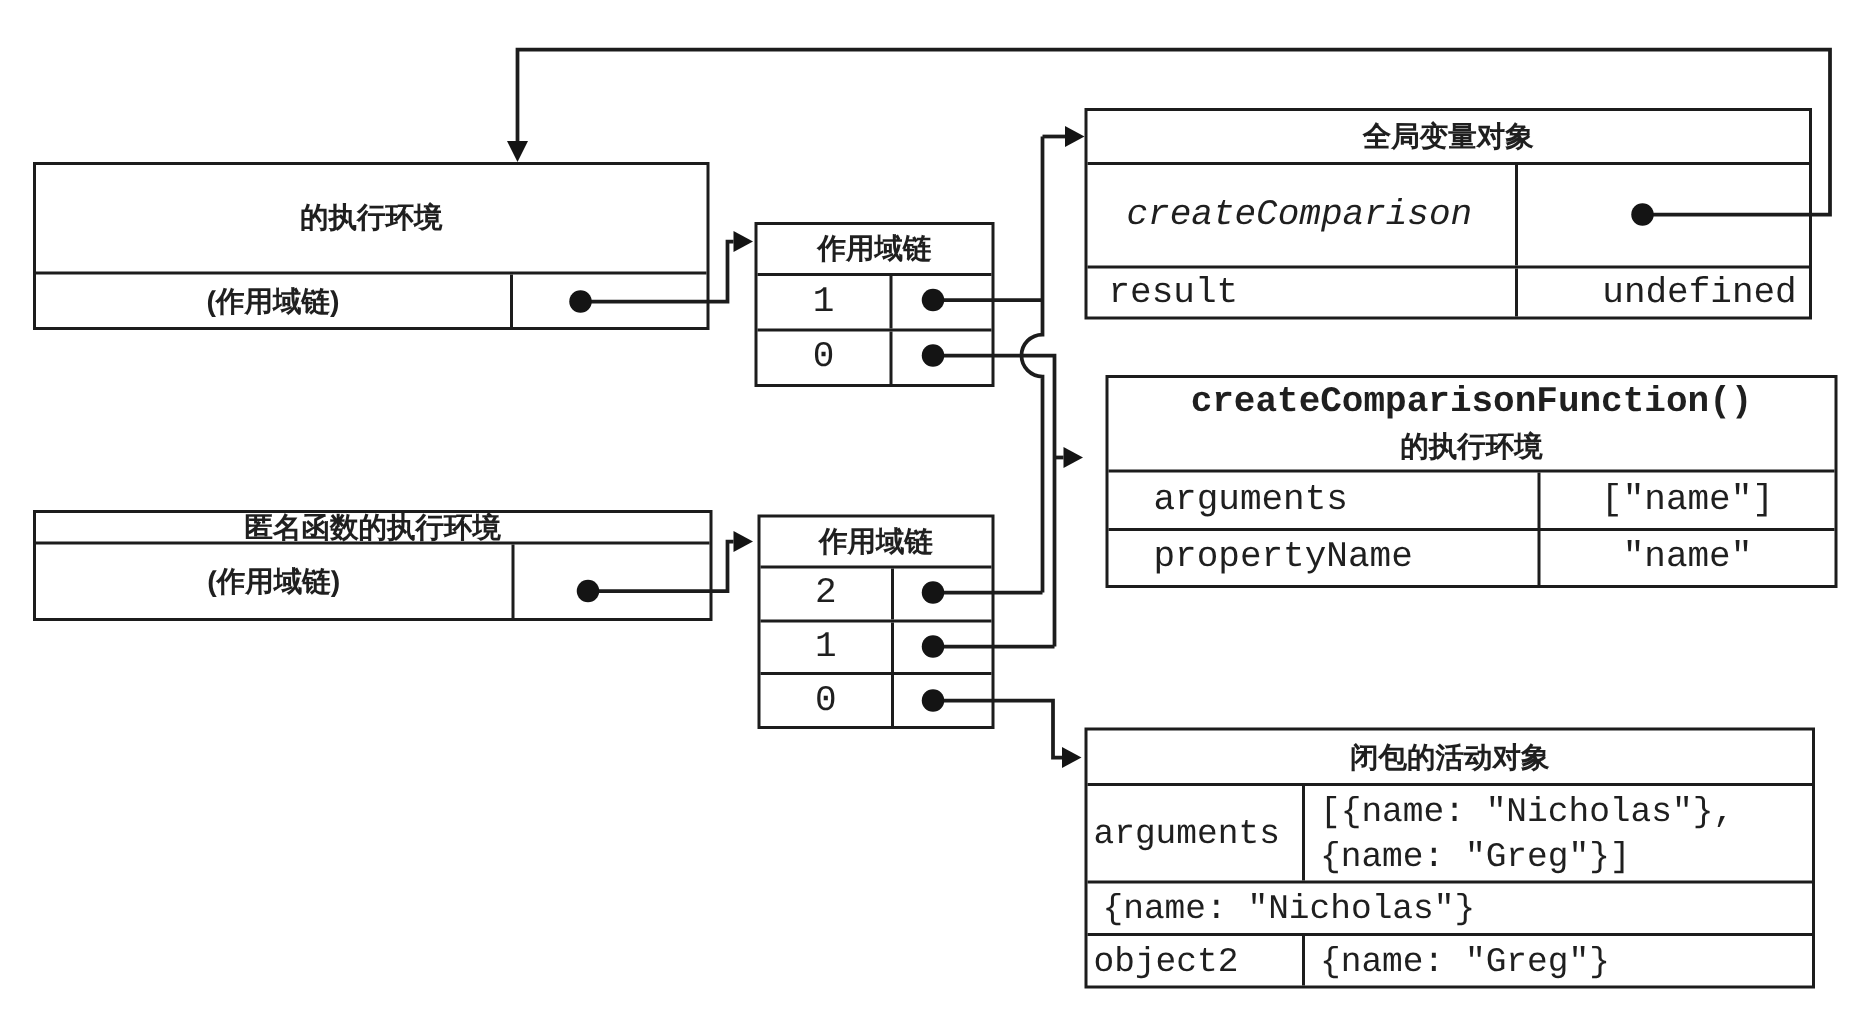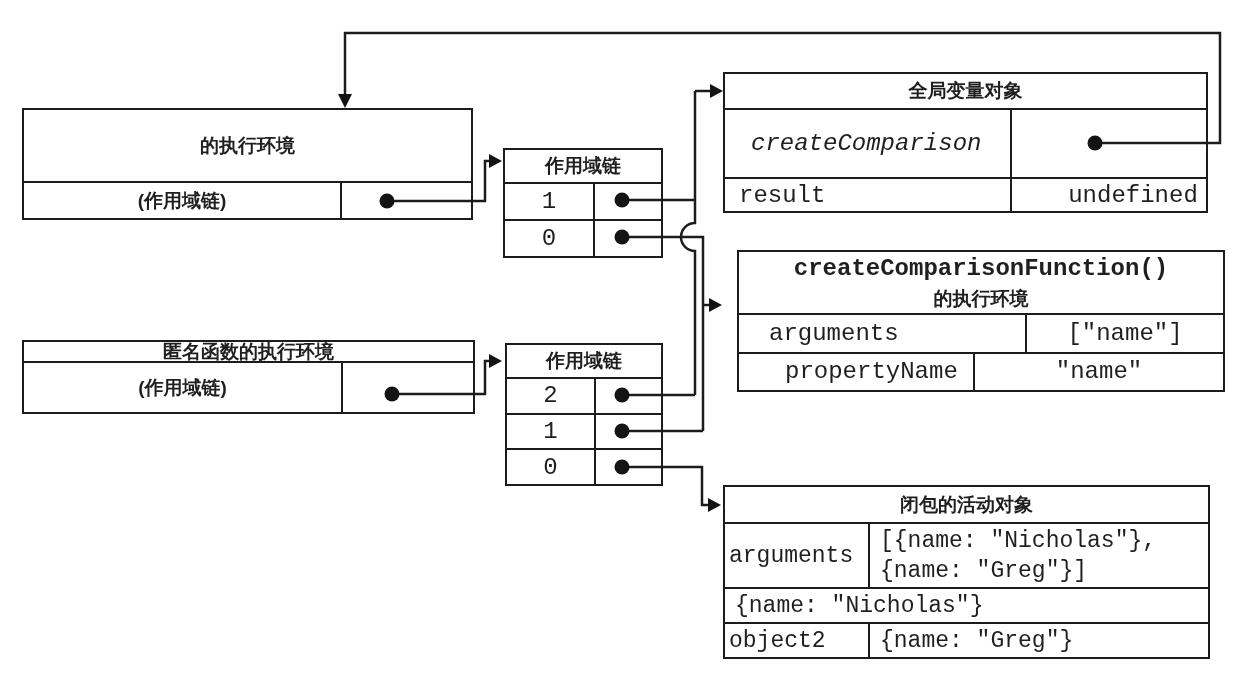--- a/index.html
+++ b/index.html
@@ -84,21 +84,21 @@
   <div class="box" style="left:716px;top:250px;width:488px;height:142px;margin-left:21px;">
     <div class="hdr" style="height:63px;">
       <div class="mono bold" style="line-height:31px;">createComparisonFunction()</div>
       <div class="cjk" style="line-height:29px;">的执行环境</div>
     </div>
     <div class="row" style="flex:1;">
       <div class="cell kdiv mono" style="width:288px;padding-left:30px;">arguments</div>
       <div class="cell center mono" style="flex:1;">["name"]</div>
     </div>
     <div class="row" style="flex:1;">
-      <div class="cell kdiv mono" style="width:236px;padding-left:46px;">propertyName</div>
+      <div class="cell kdiv mono" style="width:288px;padding-left:30px;">propertyName</div>
       <div class="cell center mono" style="flex:1;">"name"</div>
     </div>
   </div>
 
   <div class="box" style="left:22px;top:340px;width:453px;height:74px;">
     <div class="hdr cjk" style="height:21px;">匿名函数的执行环境</div>
     <div class="row" style="flex:1;">
       <div class="cell kdiv center cjk" style="width:319px;">(作用域链)</div>
       <div class="cell" style="flex:1;"></div>
     </div>

